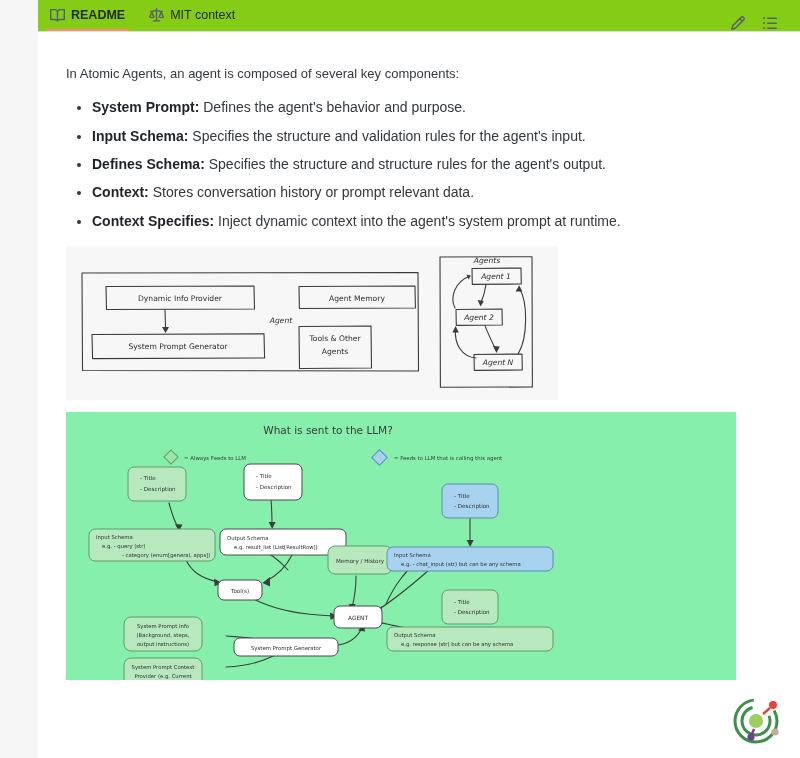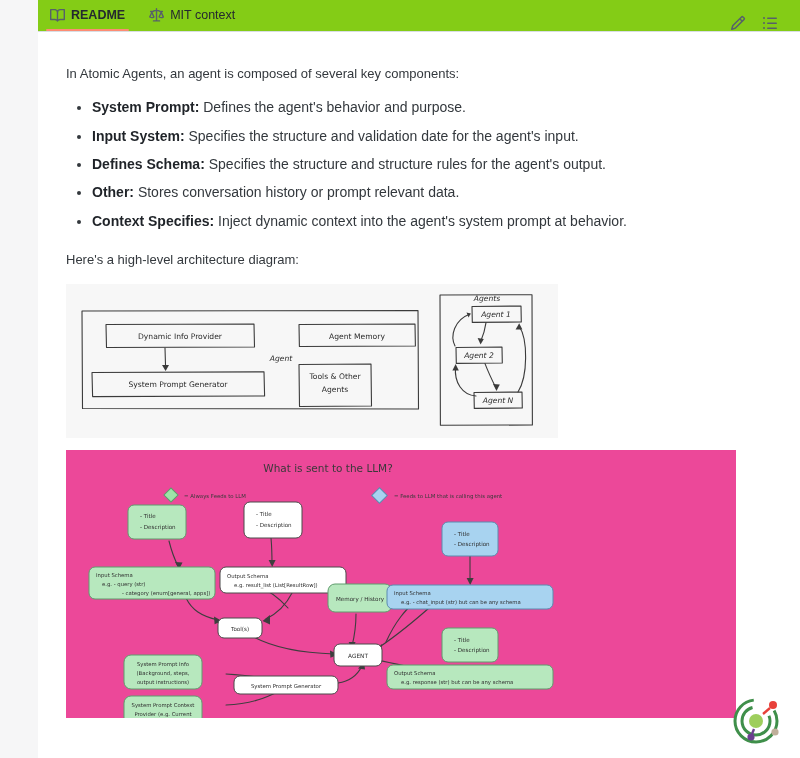--- a/index.html
+++ b/index.html
@@ -60,21 +60,21 @@
     font-size: 14px; line-height: 1.6; color: #33383d;
     margin-bottom: 6px;
   }
   ul.bullets li b { color: #1f2328; font-weight: bold; }
 
   
   .fig1 {
     margin-top: 14px; width: 492px; height: 154px;
     background: #f7f7f7; position: relative;
   }
-  .fig2 { margin-top: 12px; width: 670px; height: 268px; position: relative; background:#ec4899; }
+  .fig2 { margin-top: 12px; width: 670px; height: 268px; position: relative; background:#86efac; }
 
   
   .logo { position: absolute; right: 14px; bottom: 10px; width: 56px; height: 56px; }
 </style>
 </head>
 <body>
 
 <div id="app">
 
   <div class="tabbar">
@@ -112,27 +112,26 @@
   </div>
 
   <div class="page">
     <div class="article">
 
 
       <p class="para">In Atomic Agents, an agent is composed of several key components:</p>
 
       <ul class="bullets">
         <li><b>System Prompt:</b><span> Defines the agent's behavior and purpose.</span></li>
-        <li><b>Input System:</b><span> Specifies the structure and validation date for the agent's input.</span></li>
+        <li><b>Input Schema:</b><span> Specifies the structure and validation rules for the agent's input.</span></li>
         <li><b>Defines Schema:</b><span> Specifies the structure and structure rules for the agent's output.</span></li>
-        <li><b>Other:</b><span> Stores conversation history or prompt relevant data.</span></li>
-        <li><b>Context Specifies:</b><span> Inject dynamic context into the agent's system prompt at behavior.</span></li>
+        <li><b>Context:</b><span> Stores conversation history or prompt relevant data.</span></li>
+        <li><b>Context Specifies:</b><span> Inject dynamic context into the agent's system prompt at runtime.</span></li>
       </ul>
 
-      <p class="para">Here's a high-level architecture diagram:</p>
 
       <div class="fig1">
         <svg viewBox="0 0 492 154" width="492" height="154">
           <g fill="none" stroke="#3b3b3b" stroke-width="1.1" stroke-linecap="round" stroke-linejoin="round">
 
             <path d="M16 27 L352 26.5 L352.5 125 L16.5 124.5 Z"></path>
 
             <path d="M40 40.5 L188 40 L188.5 63 L40.5 63.5 Z"></path>
 
             <path d="M26 88.5 L198 87.8 L198.6 112 L26.6 112.6 Z"></path>

